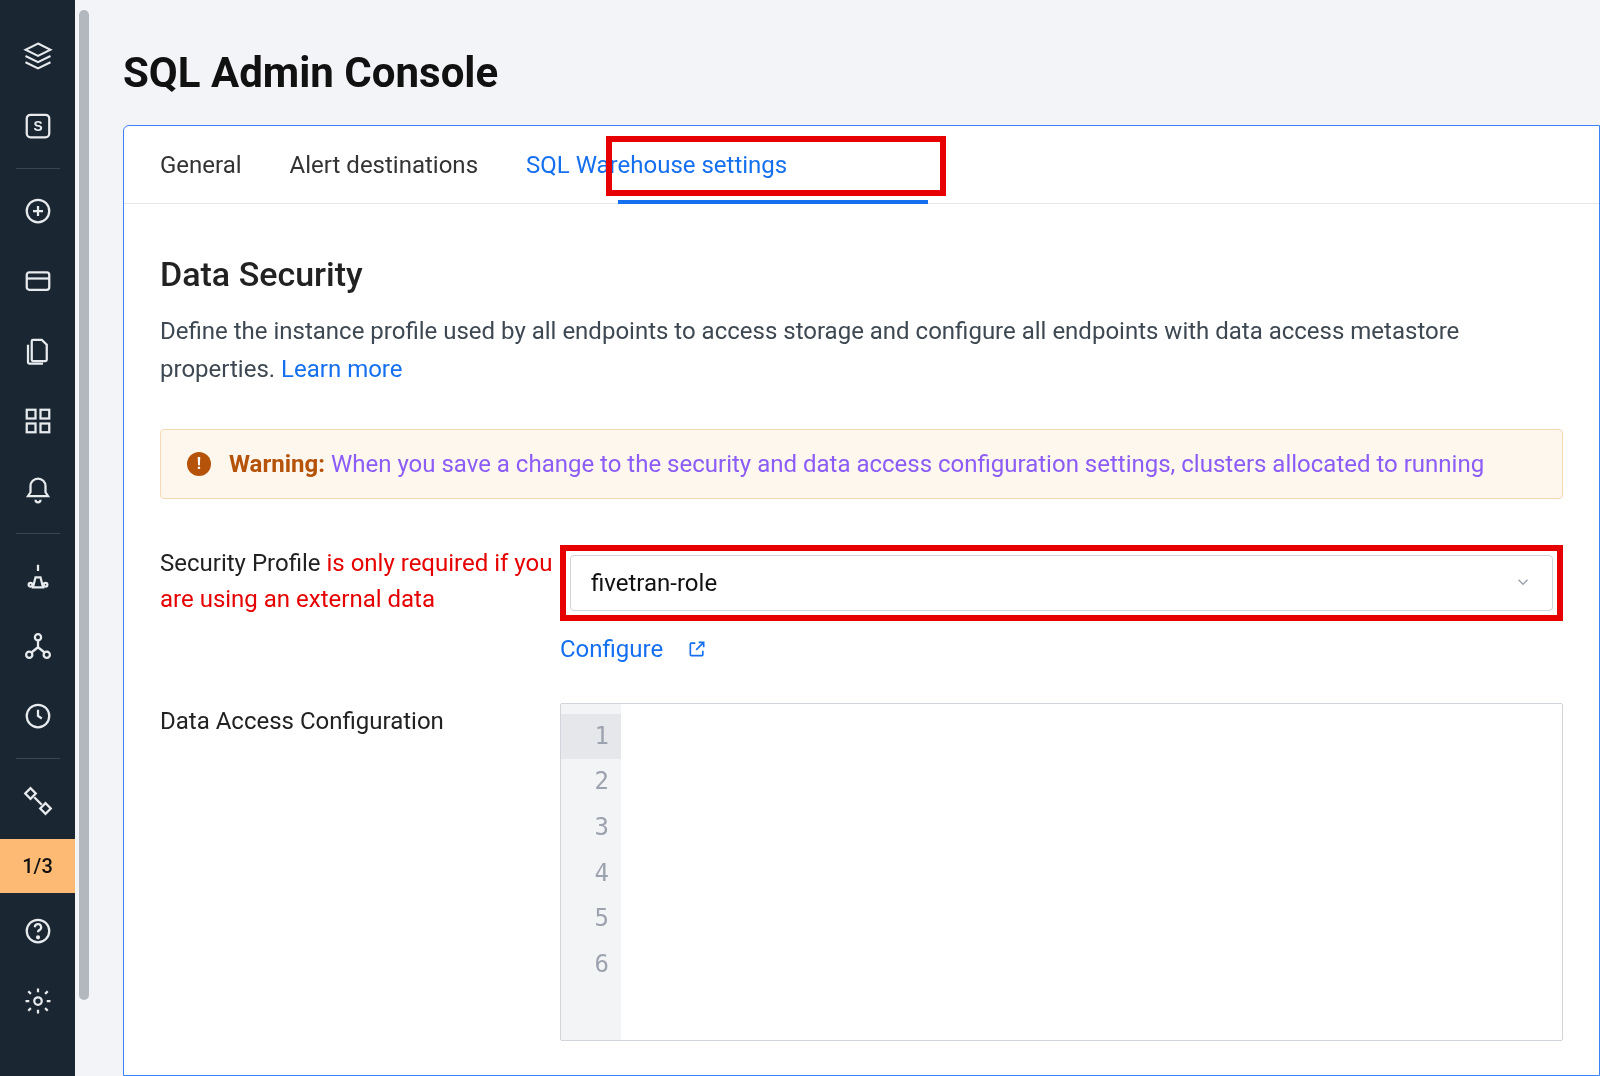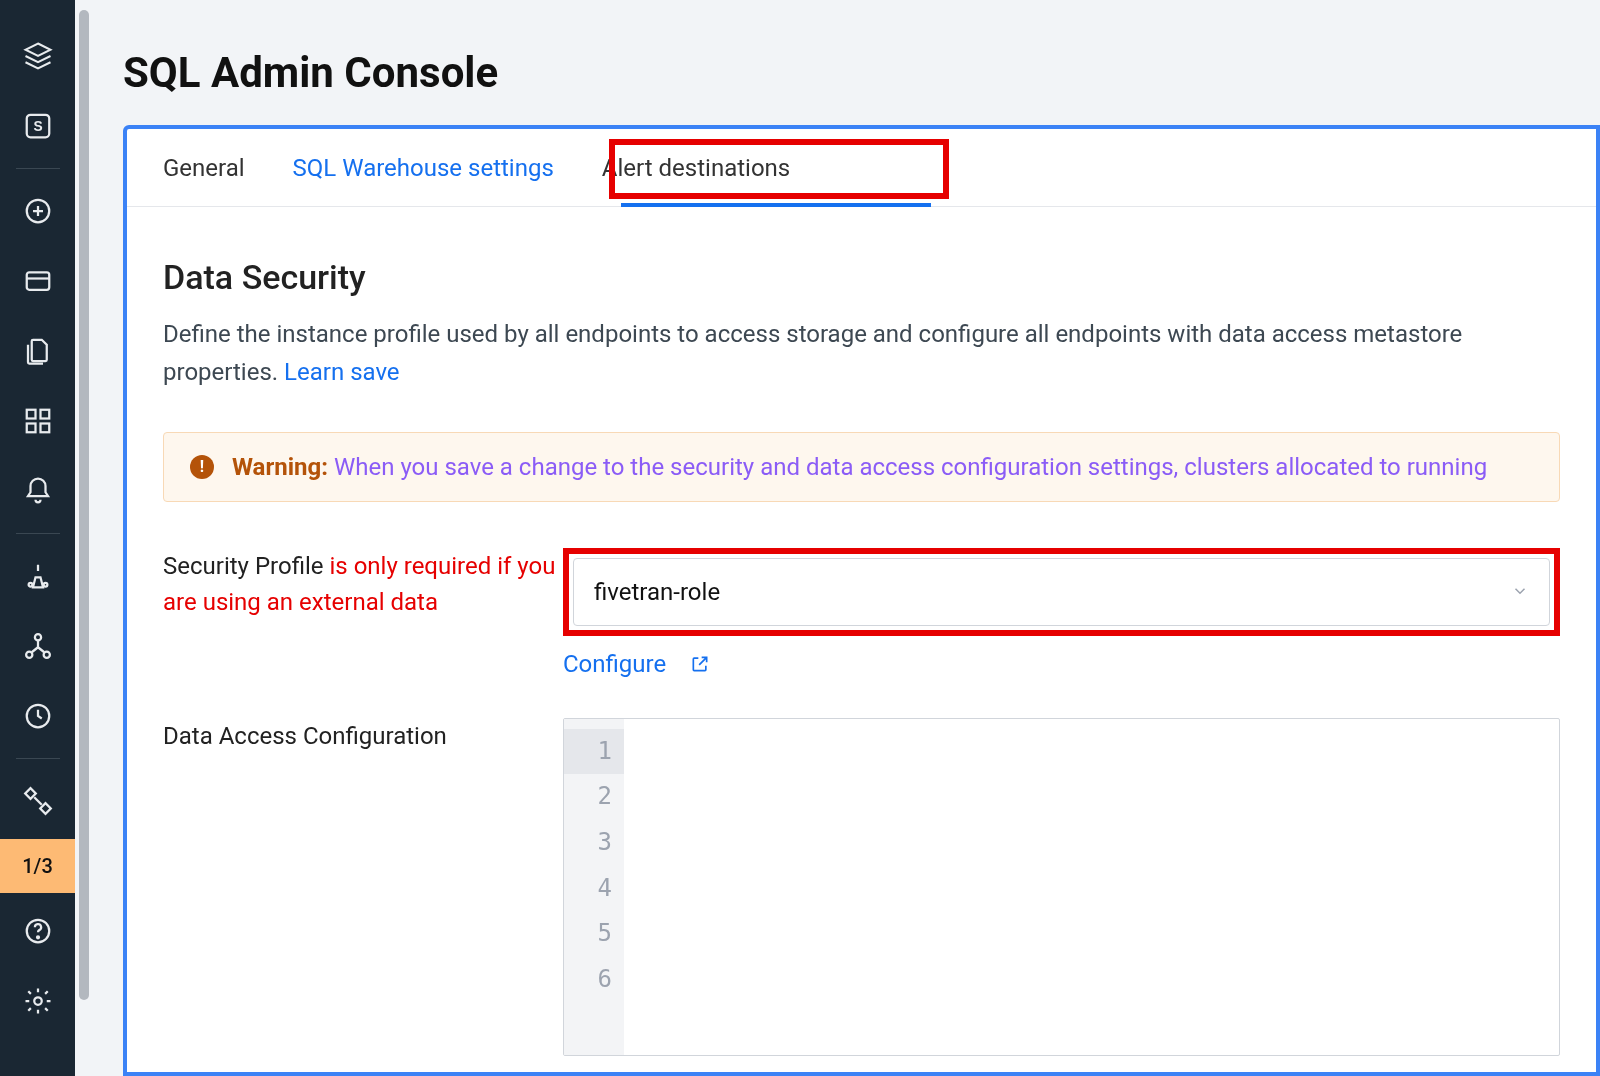--- a/index.html
+++ b/index.html
@@ -79,21 +79,21 @@
 
   h1.page-title {
     font-size: 42px;
     font-weight: 700;
     margin: 12px 0 28px 0;
     color: #111;
   }
 
   .card {
     background: #fff;
-    border: 4px solid #3b82f6;
+    border: 1px solid #3b82f6;
     border-radius: 6px 0 0 0;
     padding: 0;
     width: 100%;
     overflow: hidden;
   }
 
   .tabs {
     display: flex;
     gap: 48px;
     padding: 0 36px;
@@ -190,21 +190,21 @@
   }
 
   .dropdown-wrap {
     border: 6px solid #e60000;
     padding: 4px;
     display: inline-block;
     width: 100%;
   }
   .dropdown {
     width: 100%;
-    height: 68px;
+    height: 56px;
     border: 1px solid #d1d5db;
     border-radius: 4px;
     background: #fff;
     padding: 0 20px;
     display: flex;
     align-items: center;
     justify-content: space-between;
     font-size: 24px;
     color: #111;
     cursor: pointer;
@@ -346,30 +346,30 @@
 <div class="scrollbar">
   <div class="thumb"></div>
 </div>
 
 <div class="main">
   <h1 class="page-title">SQL Admin Console</h1>
 
   <div class="card">
     <div class="tabs">
       <div class="tab">General</div>
+      <div class="tab">Alert destinations</div>
       <div class="tab active">SQL Warehouse settings</div>
-      <div class="tab">Alert destinations</div>
       <div class="tab-underline" style="left:494px; width:310px;"></div>
       <div class="tab-highlight-box" style="left:482px; top:10px; width:340px; height:60px;"></div>
     </div>
 
     <div class="section">
       <h2 class="section-title">Data Security</h2>
       <p class="section-desc">
-        <span>Define the instance profile used by all endpoints to access storage and configure all endpoints with data access metastore properties. </span><a href="#">Learn save</a>
+        <span>Define the instance profile used by all endpoints to access storage and configure all endpoints with data access metastore properties. </span><a href="#">Learn more</a>
       </p>
 
       <div class="warning">
         <div class="warn-icon">!</div>
         <div>
           <b>Warning:</b>
           <span class="body"> </span><span class="body">When you save a change to the security and data access configuration settings, clusters allocated to running</span>
         </div>
       </div>
 

